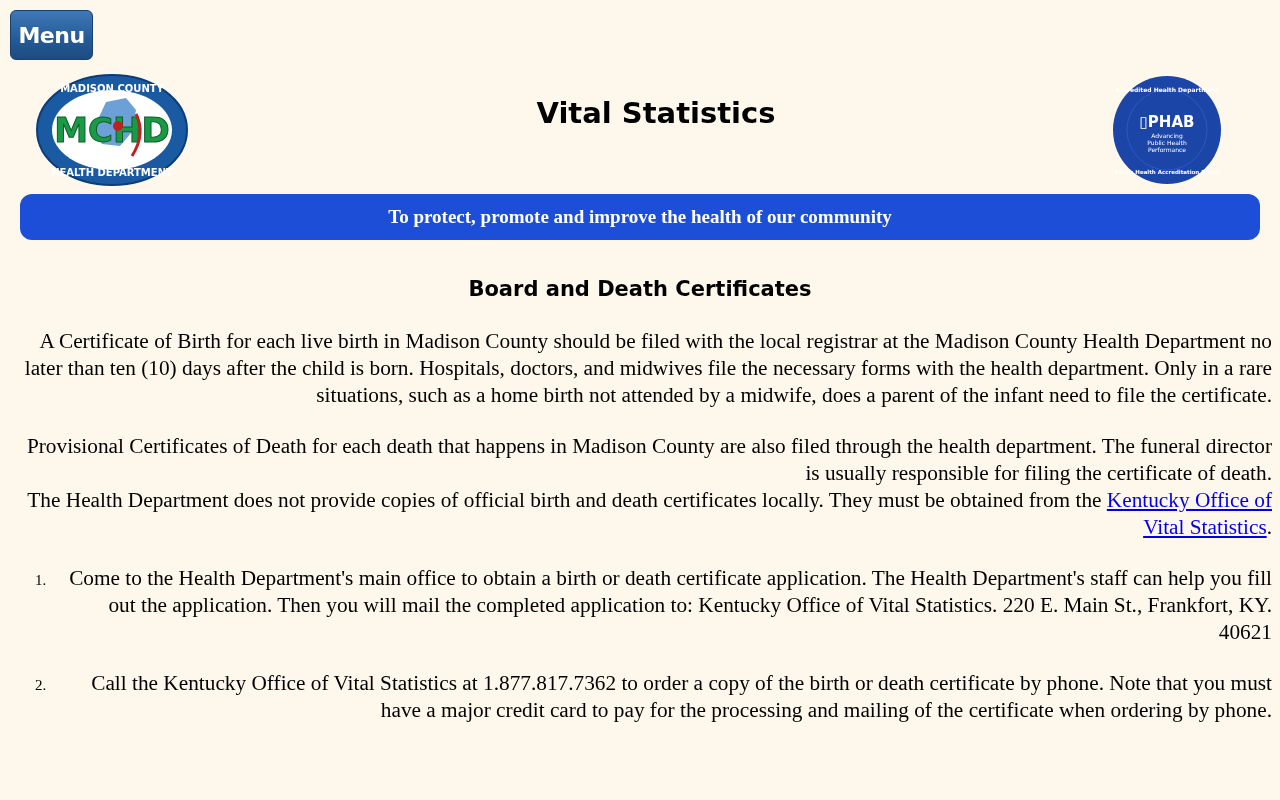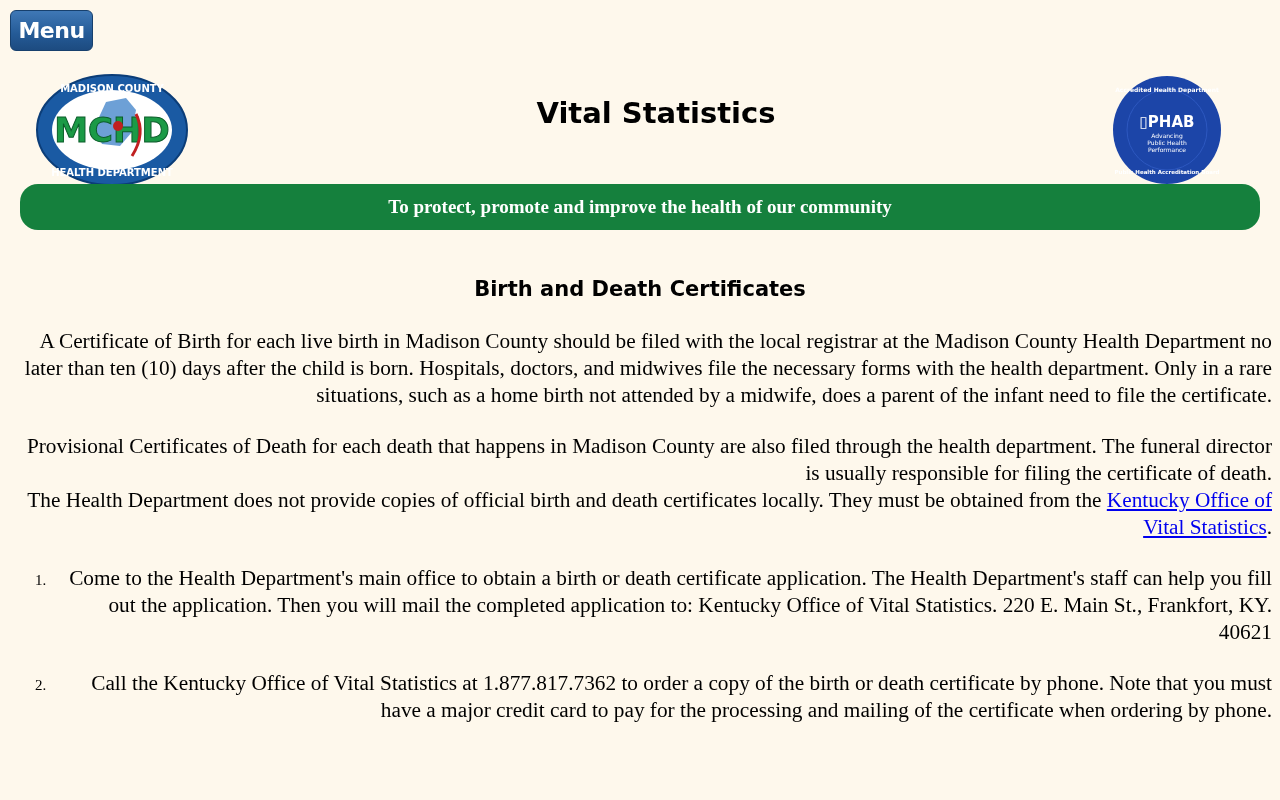--- a/index.html
+++ b/index.html
@@ -1,21 +1,21 @@
 <!DOCTYPE html>
 <html><head>
 <meta charset="utf-8">
 <style>
   html, body { margin:0; padding:0; }
   body { width:1280px; height:800px; overflow:hidden; background:#fef8ec; font-family:"Liberation Serif", serif; color:#000; position:relative; }
-  .menu-btn { position:absolute; left:10px; top:10px; width:83px; height:41px; border-radius:6px; background:linear-gradient(#3f78b6,#245a96 60%,#1d4b80); border:1px solid #17406d; box-sizing:border-box; color:#fff; font-family:"DejaVu Sans", sans-serif; font-weight:bold; font-size:22px; display:flex; align-items:center; justify-content:center; letter-spacing:-0.5px; cursor:pointer; }
+  .menu-btn { position:absolute; left:10px; top:10px; width:83px; height:50px; border-radius:6px; background:linear-gradient(#3f78b6,#245a96 60%,#1d4b80); border:1px solid #17406d; box-sizing:border-box; color:#fff; font-family:"DejaVu Sans", sans-serif; font-weight:bold; font-size:22px; display:flex; align-items:center; justify-content:center; letter-spacing:-0.5px; cursor:pointer; }
   .logo-left { position:absolute; left:36px; top:74px; width:153px; height:112px; }
   .logo-right { position:absolute; left:1112px; top:75px; width:110px; height:110px; }
   .page-title { position:absolute; left:16px; width:1280px; top:96px; text-align:center; font-family:"DejaVu Sans", sans-serif; font-weight:bold; font-size:29px; }
-  .banner { position:absolute; left:20px; top:184px; width:1240px; height:46px; border-radius:18px; background:#15803d; color:#fff; display:flex; align-items:center; justify-content:center; font-weight:bold; font-size:19px; }
+  .banner { position:absolute; left:20px; top:194px; width:1240px; height:46px; border-radius:12px; background:#1d4ed8; color:#fff; display:flex; align-items:center; justify-content:center; font-weight:bold; font-size:19px; }
   .section-heading { position:absolute; left:0; width:1280px; top:277px; text-align:center; font-family:"DejaVu Sans", sans-serif; font-weight:bold; font-size:21px; }
   .content { position:absolute; left:10px; top:328px; width:1262px; font-size:21.3px; line-height:27px;text-align:right; }
   .content p { margin:0 0 24px 0; }
   .content a { color:#0000ee; text-decoration:underline; }
   .bold-line { font-weight:bold; margin:0 0 24px 0; }
   ol { margin:0; padding-left:40px; }
   ol li { margin-bottom:24px; }
   ol li::marker { font-size:15px; }
 </style>
 </head>
@@ -46,21 +46,21 @@
     <text x="55" y="63" text-anchor="middle" font-family="DejaVu Sans" font-size="6" fill="#fff">Advancing</text>
     <text x="55" y="70" text-anchor="middle" font-family="DejaVu Sans" font-size="6" fill="#fff">Public Health</text>
     <text x="55" y="77" text-anchor="middle" font-family="DejaVu Sans" font-size="6" fill="#fff">Performance</text>
     <text x="55" y="17" text-anchor="middle" font-family="DejaVu Sans" font-weight="bold" font-size="6" fill="#fff">Accredited Health Department</text>
     <text x="55" y="99" text-anchor="middle" font-family="DejaVu Sans" font-weight="bold" font-size="5.5" fill="#fff">Public Health Accreditation Board</text>
   </svg>
 </div>
 
 <div class="banner">To protect, promote and improve the health of our community</div>
 
-<div class="section-heading">Birth and Death Certificates</div>
+<div class="section-heading">Board and Death Certificates</div>
 
 <div class="content">
   <p>A Certificate of Birth for each live birth in Madison County should be filed with the local registrar at the Madison County Health Department no later than ten (10) days after the child is born. Hospitals, doctors, and midwives file the necessary forms with the health department.  Only in a rare situations, such as a home birth not attended by a midwife, does a parent of the infant need to file the certificate.</p>
   <p>
     <span>Provisional Certificates of Death for each death that happens in Madison County are also filed through the health department. The funeral director is usually responsible for filing the certificate of death.</span><br>
     <span>The Health Department does not provide copies of official birth and death certificates locally. They must be obtained from the </span><a href="#">Kentucky Office of Vital Statistics</a><span>.</span>
   </p>
   <ol>
     <li>Come to the Health Department's main office to obtain a birth or death certificate application. The Health Department's staff can help you fill out the application. Then you will mail the completed application to: Kentucky Office of Vital Statistics. 220 E. Main St., Frankfort, KY. 40621</li>
     <li>Call the Kentucky Office of Vital Statistics at 1.877.817.7362 to order a copy of the birth or death certificate by phone. Note that you must have a major credit card to pay for the processing and mailing of the certificate when ordering by phone.</li>

